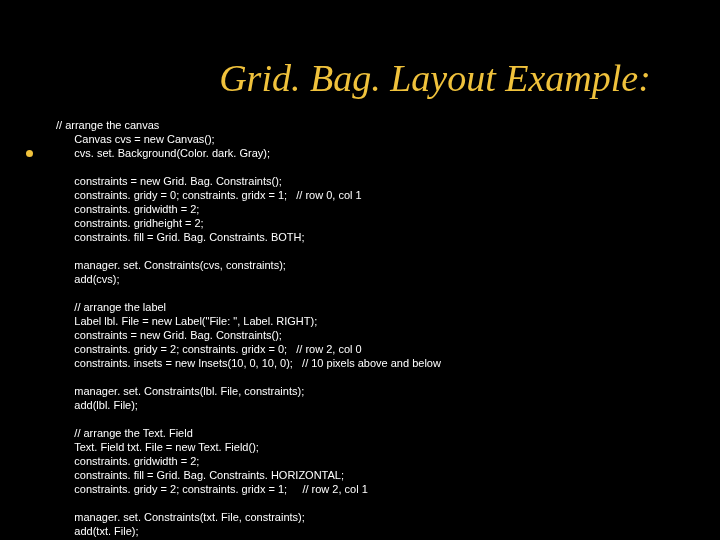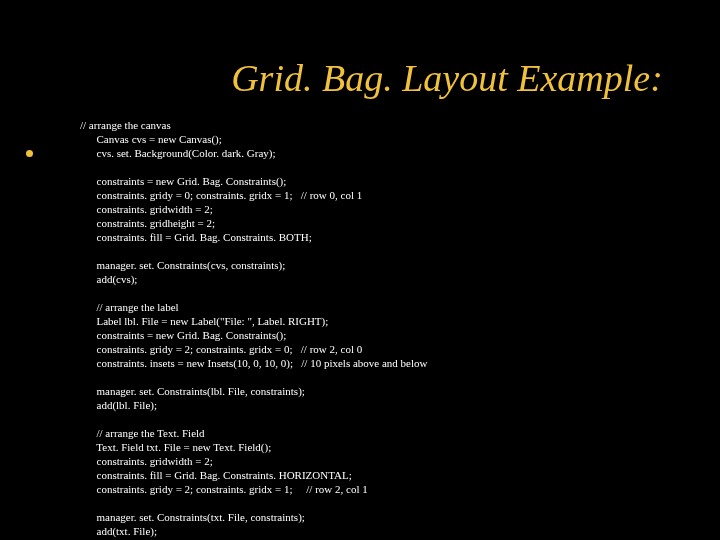--- a/index.html
+++ b/index.html
@@ -9,36 +9,35 @@
     height: 540px;
     background: #000;
     overflow: hidden;
     font-family: "Courier New", monospace;
   }
   .slide {
     width: 720px;
     height: 448px;
     position: relative;
     box-sizing: border-box;
-    padding-left: 24px;
   }
   .title {
     font-family: "Times New Roman", Times, serif;
     font-style: italic;
     color: #f0c23c;
     font-size: 38px;
     text-align: center;
     padding-top: 56px;
     padding-bottom: 4px;
     margin-left: 150px;
     white-space: pre;
   }
   .code {
     color: #fff;
-    font-family: Liberation Serif, serif;
+    font-family: Liberation Sans, sans-serif;
     font-size: 11px;
     line-height: 14px;
     white-space: pre;
     margin-left: 56px;
   }
   .bullet {
     position: absolute;
     left: 26px;
     top: 150px;
     width: 7px;

